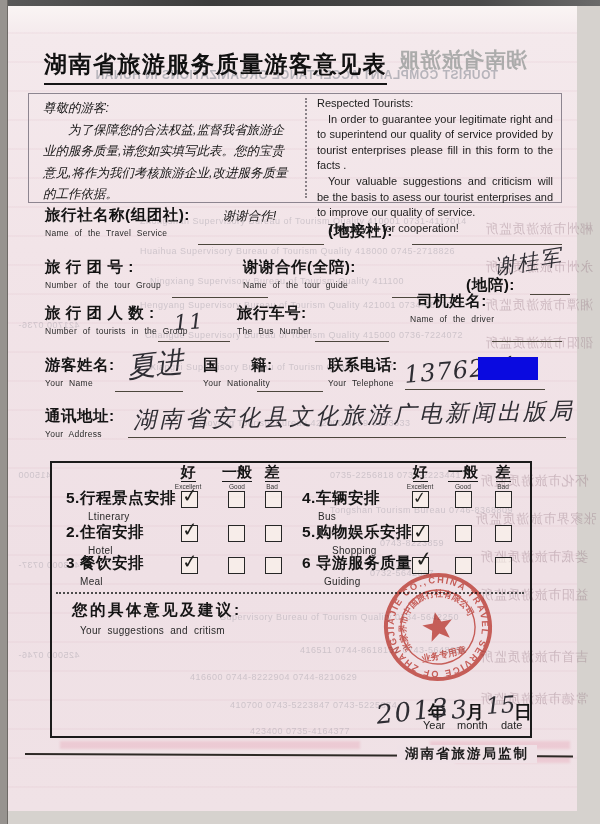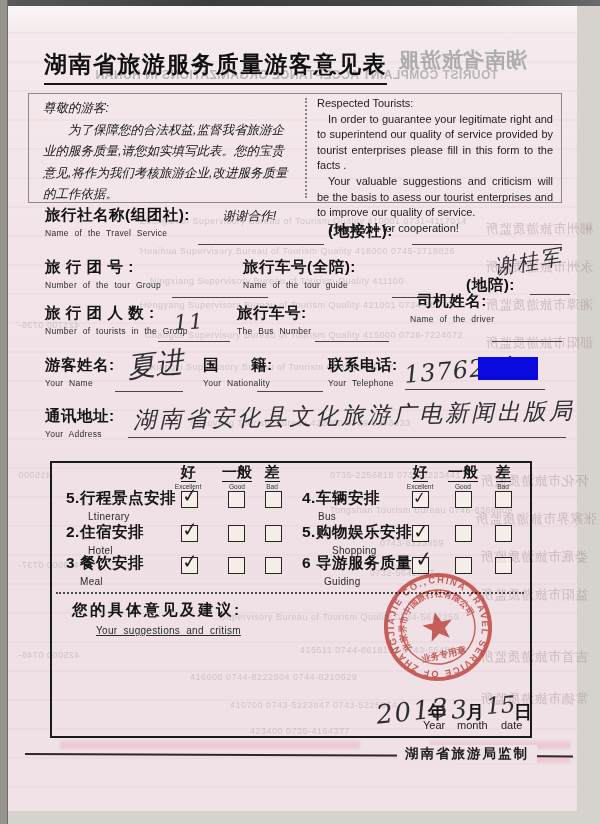--- a/index.html
+++ b/index.html
@@ -129,21 +129,21 @@
     <div class="cjk">(地接社):</div>
   </div>
   <div class="uline" style="left:412px;top:244px;width:150px;"></div>
 
   <div class="fld" style="left:45px;top:257px;">
     <div class="cjk">旅 行 团 号 :</div>
     <div class="sub">Number of the tour Group</div>
   </div>
   <div class="uline" style="left:172px;top:297px;width:96px;"></div>
   <div class="fld" style="left:243px;top:257px;">
-    <div class="cjk">旅行车号(全陪):</div>
+    <div class="cjk">谢谢合作(全陪):</div>
     <div class="sub">Name of the tour guide</div>
   </div>
   <div class="uline" style="left:392px;top:297px;width:68px;"></div>
   <div class="fld" style="left:466px;top:275px;">
     <div class="cjk">(地陪):</div>
   </div>
   <div class="uline" style="left:530px;top:294px;width:40px;"></div>
   <div class="hw" style="left:494px;top:248px;font-size:21px;transform:rotate(-9deg);letter-spacing:2px;">谢桂军</div>
 
   <div class="fld" style="left:45px;top:303px;">
@@ -273,21 +273,21 @@
   </div>
   <span class="cb" style="left:412px;top:557px;">
     <span class="tick" style="top:-11px;left:2px;font-size:21px;">✓</span>
     </span>
   <span class="cb" style="left:455px;top:557px;"></span>
   <span class="cb" style="left:495px;top:557px;"></span>
 
   <div class="abs dotline"></div>
   <div class="fld" style="left:72px;top:600px;">
     <div class="cjk" style="letter-spacing:2.5px;text-align:center;">您的具体意见及建议:</div>
-    <div class="sub" style="margin-left:24px;font-size:10px;margin-top:4px;text-decoration:underline;">Your suggestions and critism</div>
+    <div class="sub" style="margin-left:8px;font-size:10px;margin-top:4px;">Your suggestions and critism</div>
   </div>
 
   <svg id="stamp" class="abs" viewBox="-77 -77 154 154">
     <g fill="none" stroke="#c8443a">
       <circle r="52" stroke-width="4"></circle>
       <circle r="37" stroke-width="1.4"></circle>
     </g>
     <defs>
       <path id="ringPath" d="M 0,-44 A 44,44 0 1,1 -0.01,-44"></path>
       <path id="cnArc" d="M -30,16 A 33,33 0 1,1 30,16"></path>

